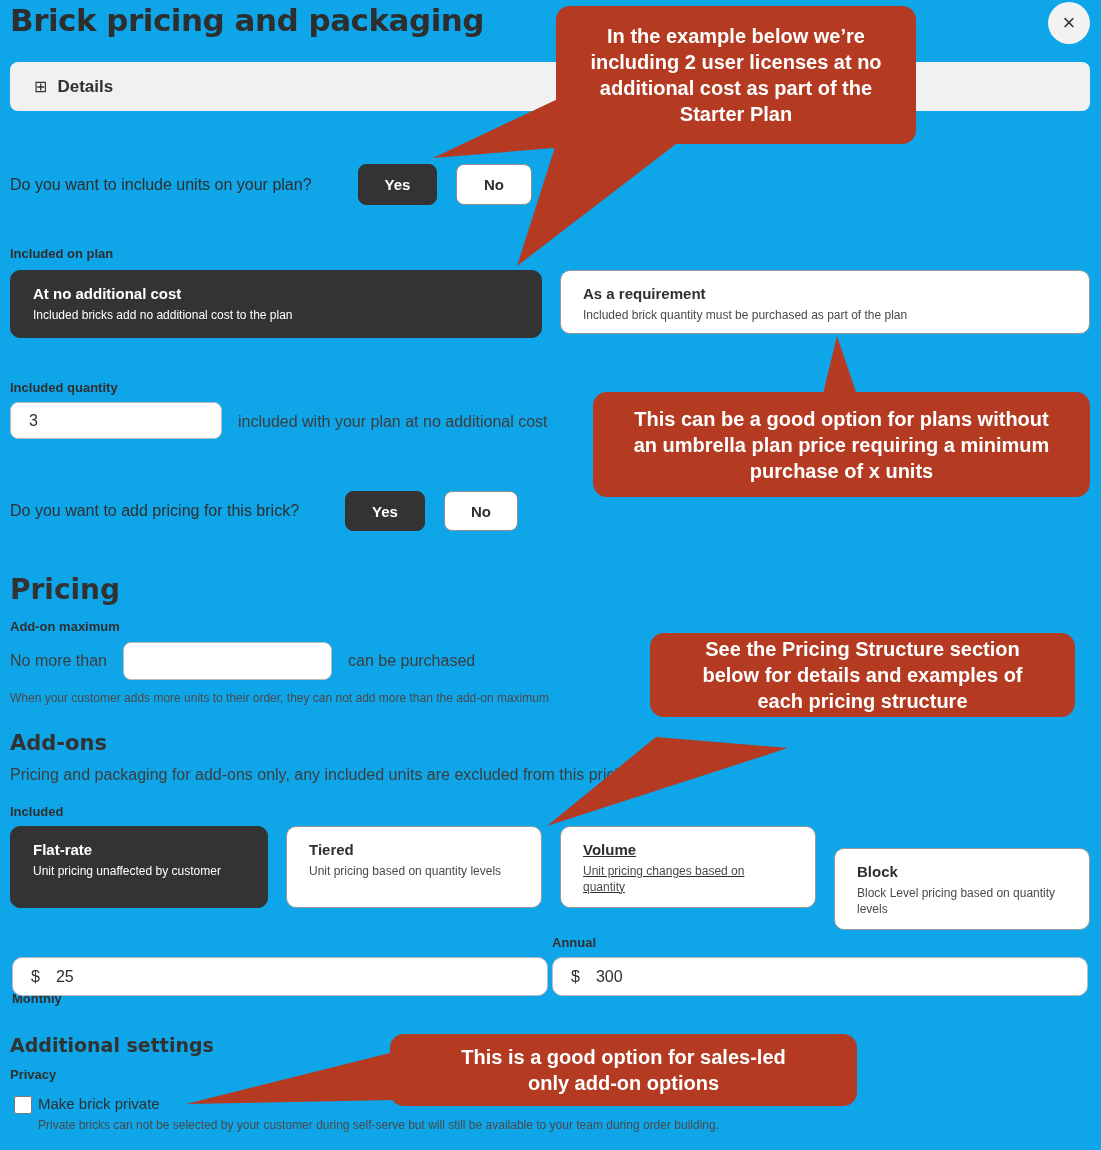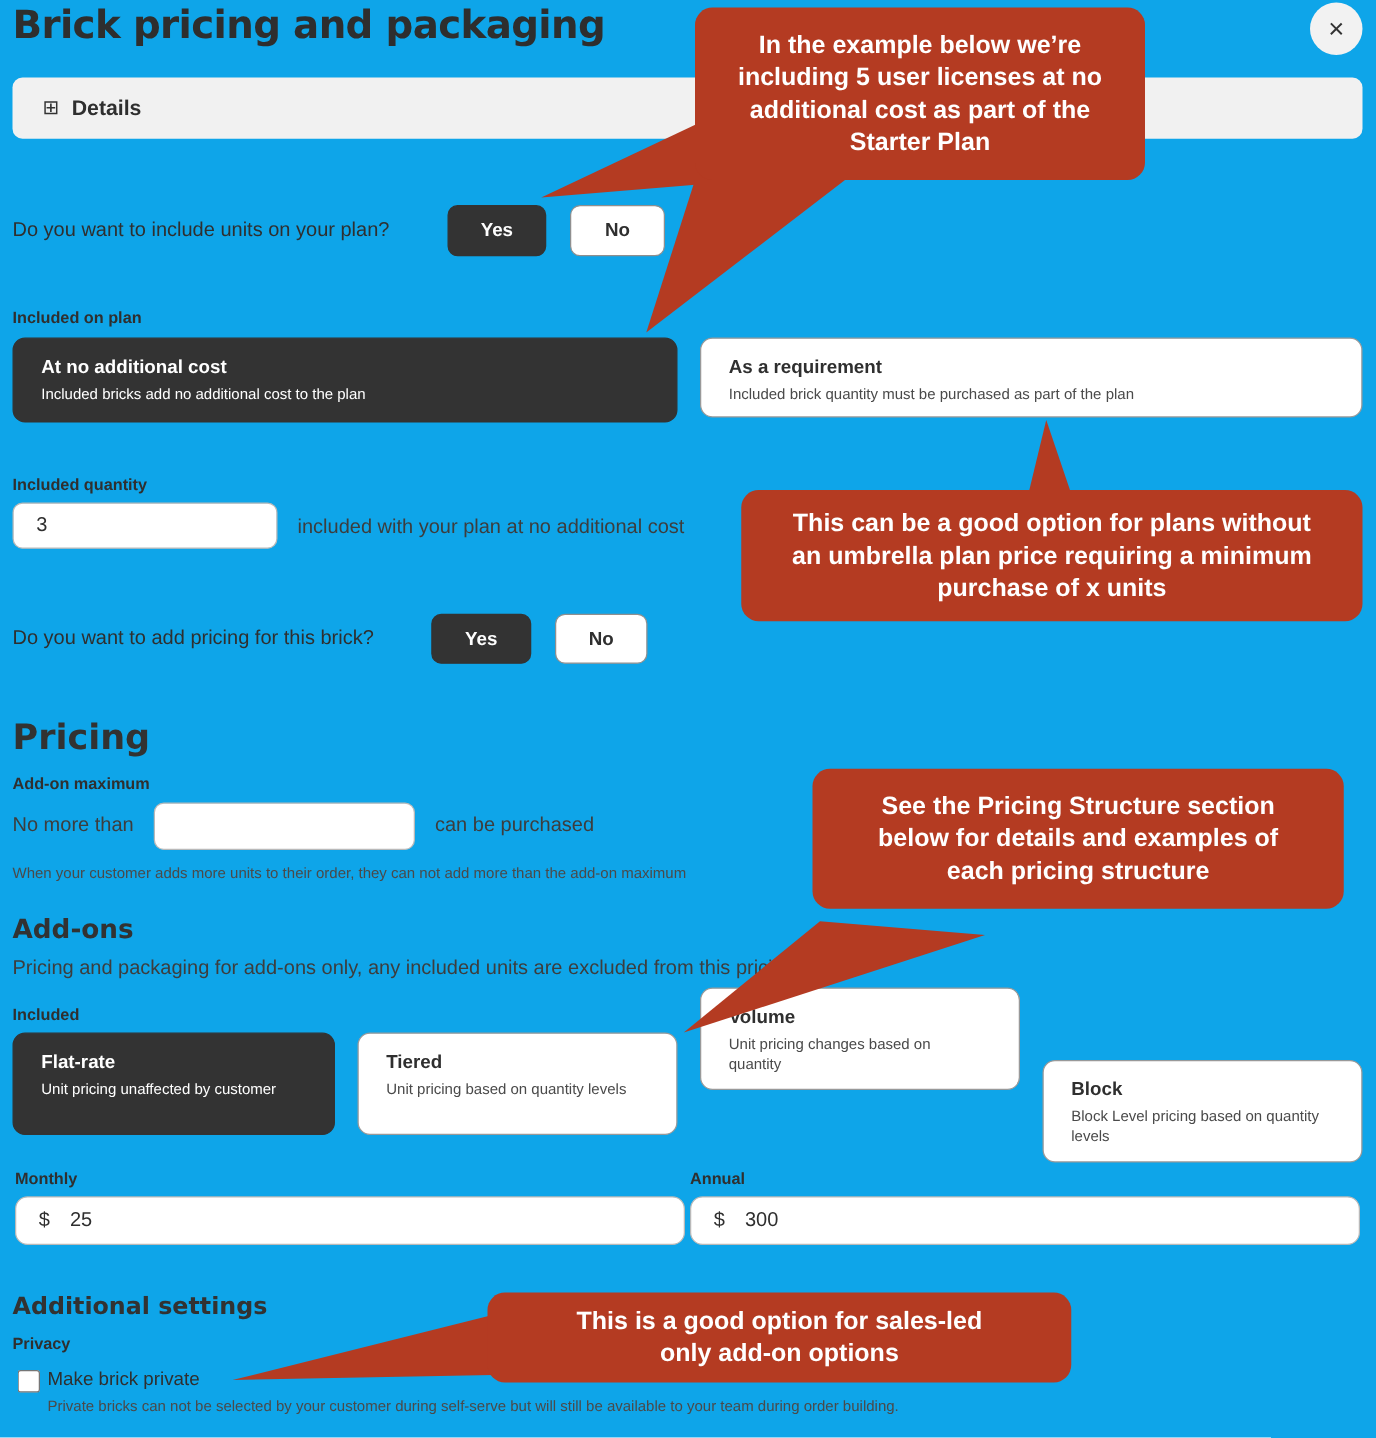--- a/index.html
+++ b/index.html
@@ -104,30 +104,30 @@
   <div class="abs small-label" style="left:10px;top:804px;">Included</div>
 
   <div class="abs opt-card opt-dark" style="left:10px;top:826px;width:258px;height:82px;padding:14px 18px 0 22px;">
     <div class="opt-title">Flat-rate</div>
     <div class="opt-desc">Unit pricing unaffected by customer</div>
   </div>
   <div class="abs opt-card opt-light" style="left:286px;top:826px;width:256px;height:82px;padding:14px 14px 0 22px;">
     <div class="opt-title">Tiered</div>
     <div class="opt-desc">Unit pricing based on quantity levels</div>
   </div>
-  <div class="abs opt-card opt-light" style="left:560px;top:790px;width:256px;height:82px;padding:14px 14px 0 22px;">
+  <div class="abs opt-card opt-light" style="left:560px;top:826px;width:256px;height:82px;padding:14px 14px 0 22px;text-decoration:underline;">
     <div class="opt-title">Volume</div>
     <div class="opt-desc" style="max-width:175px;">Unit pricing changes based on quantity</div>
   </div>
   <div class="abs opt-card opt-light" style="left:834px;top:826px;width:256px;height:82px;padding:14px 14px 0 22px;margin-top:22px;">
     <div class="opt-title">Block</div>
     <div class="opt-desc" style="max-width:212px;">Block Level pricing based on quantity levels</div>
   </div>
 
-  <div class="abs small-label" style="left:12px;top:935px;">Monthly</div>
+  <div class="abs small-label" style="left:12px;top:991px;">Monthly</div>
   <div class="abs small-label" style="left:552px;top:935px;">Annual</div>
   <div class="abs price-field" style="left:12px;top:957px;width:536px;height:39px;">
     <span>$</span>
     <span>25</span>
   </div>
   <div class="abs price-field" style="left:552px;top:957px;width:536px;height:39px;">
     <span>$</span>
     <span>300</span>
   </div>
 
@@ -139,25 +139,25 @@
 
   <svg class="abs ann-layer" viewBox="0 0 1101 1150">
     <polygon points="433,158 560,98 578,146" fill="#b43b22"></polygon>
     <polygon points="517,266 556,144 676,144" fill="#b43b22"></polygon>
     <polygon points="837,336 822,398 858,398" fill="#b43b22"></polygon>
     <polygon points="547,826 656,737 788,748" fill="#b43b22"></polygon>
     <polygon points="186,1104 394,1052 394,1100" fill="#b43b22"></polygon>
   </svg>
 
   <div class="callout" style="left:556px;top:6px;width:360px;height:138px;padding:8px 26px;">
-    <div>In the example below we’re including 5 user licenses at no additional cost as part of the Starter Plan</div>
+    <div>In the example below we’re including 2 user licenses at no additional cost as part of the Starter Plan</div>
   </div>
   <div class="callout" style="left:593px;top:392px;width:497px;height:105px;padding:0 28px;">
     <div>This can be a good option for plans without an umbrella plan price requiring a minimum purchase of x units</div>
   </div>
-  <div class="callout" style="left:650px;top:615px;width:425px;height:112px;padding:8px 30px;">
+  <div class="callout" style="left:650px;top:633px;width:425px;height:84px;padding:8px 30px;">
     <div>See the Pricing Structure section below for details and examples of each pricing structure</div>
   </div>
   <div class="callout" style="left:390px;top:1034px;width:467px;height:72px;padding:6px 48px;">
     <div>This is a good option for sales-led only add-on options</div>
   </div>
 
 </div>
 
 </body></html>

